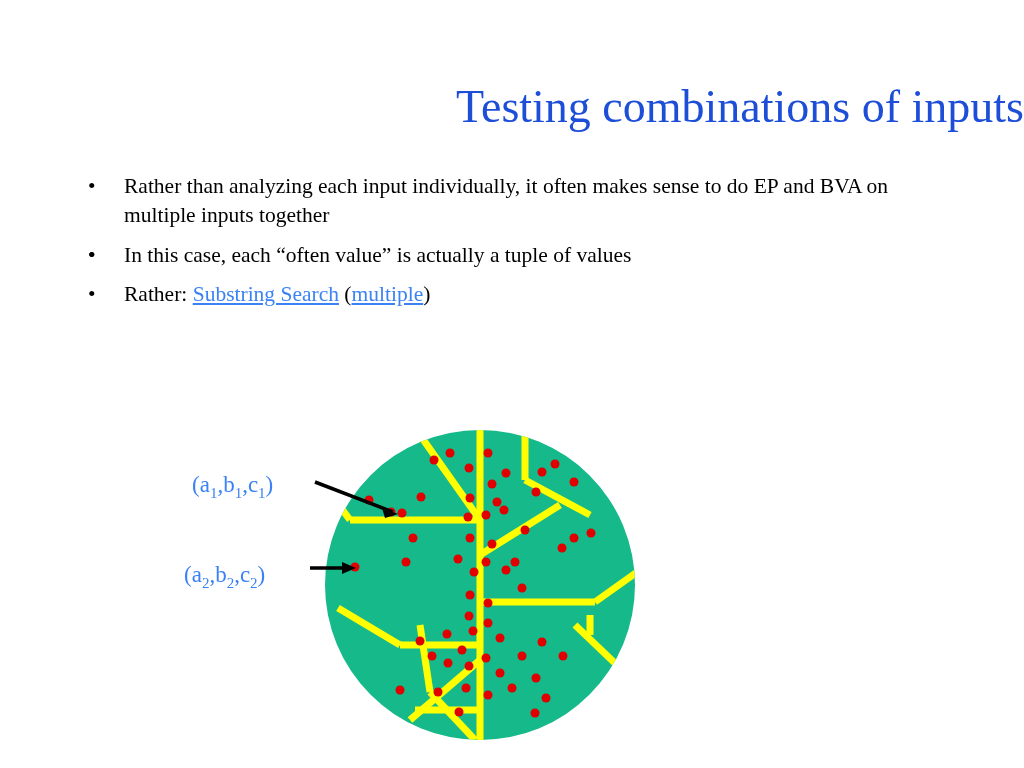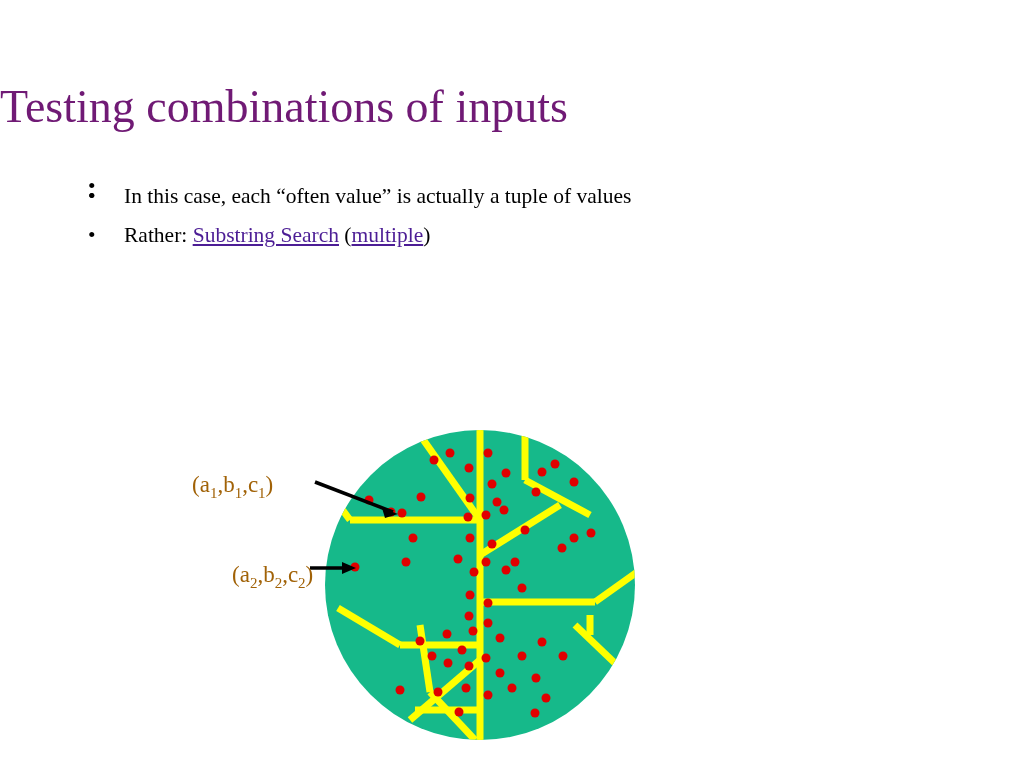--- a/index.html
+++ b/index.html
@@ -20,26 +20,26 @@
     left: 0; top: 0;
     width: 1024px;
     height: 768px;
     background: #ffffff;
   }
   #slide-title {
     position: absolute;
     left: 0;
     top: 82px;
     width: 1024px;
-    text-align: left;
+    text-align: right;
     font-size: 46px;
     line-height: 1.1;
     font-weight: normal;
     font-family: "Liberation Serif", serif;
-    color: #701a75;
+    color: #1d4ed8;
     letter-spacing: 0px;
   }
   #bullets {
     position: absolute;
     left: 84px;
     top: 172px;
     width: 870px;
   }
   .bullet {
     position: relative;
@@ -51,55 +51,56 @@
     color: #000000;
   }
   .bullet .dot {
     position: absolute;
     left: 4px;
     top: 0px;
     font-size: 21.5px;
     line-height: 1.37;
   }
   .link {
-    color: #4c1d95;
+    color: #3b82f6;
     text-decoration: underline;
   }
   #figure {
     position: absolute;
     left: 170px;
     top: 420px;
     width: 700px;
     height: 330px;
   }
   .label {
     position: absolute;
     font-size: 23px;
     font-family: "Liberation Serif", serif;
-    color: #a16207;
+    color: #3b82f6;
     white-space: nowrap;
   }
   .label sub {
     font-size: 15px;
   }
   #label-1 { left: 22px; top: 52px; }
-  #label-2 { left: 14px; top: 142px; margin-left: 48px; }
+  #label-2 { left: 14px; top: 142px; }
   svg { display: block; }
 </style>
 </head>
 <body>
 
 <div id="slide">
 
   <div id="slide-title">Testing combinations of inputs</div>
 
   <div id="bullets">
 
     <div class="bullet">
       <span class="dot">•</span>
+      <span>Rather than analyzing each input individually, it often makes sense to do EP and BVA on multiple inputs together</span>
     </div>
 
     <div class="bullet">
       <span class="dot">•</span>
     </div>
 
     <div class="bullet">
       <span class="dot">•</span>
       <span>In this case, each “often value” is actually a tuple of values</span>
     </div>

